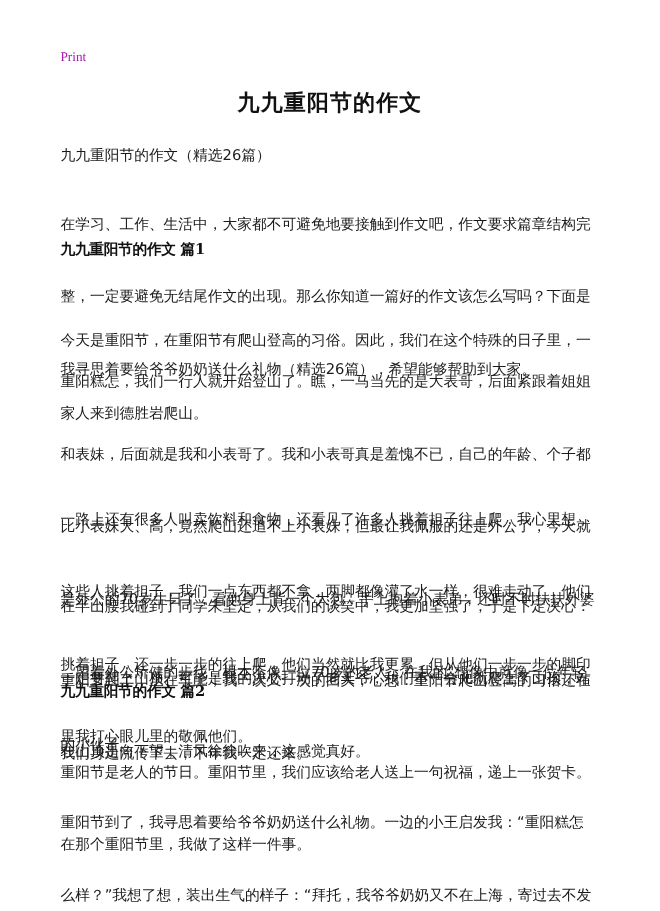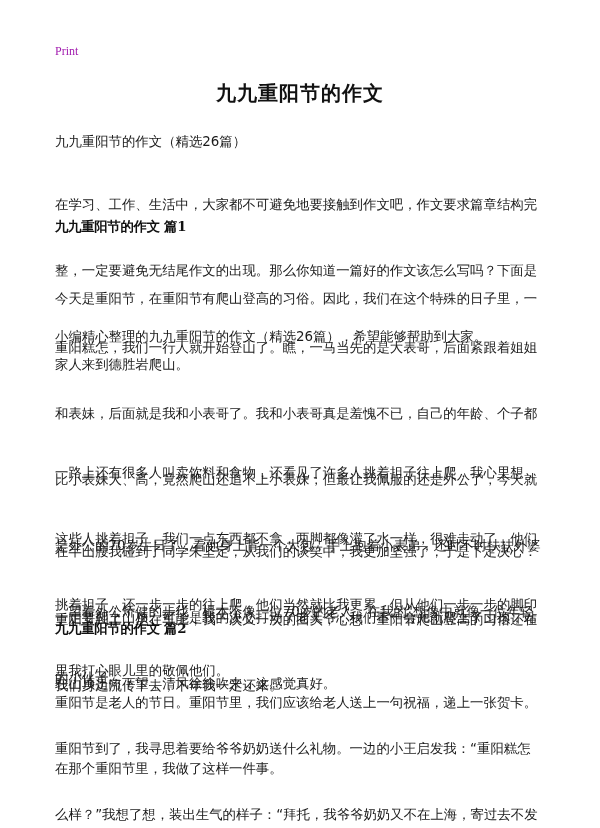--- a/index.html
+++ b/index.html
@@ -64,26 +64,26 @@
 
 <div class="print-label">Print</div>
 
 <h1 class="doc-title" style="margin:0;">九九重阳节的作文</h1>
 
 <div class="block subtitle">九九重阳节的作文（精选26篇）</div>
 
 <div class="block" style="top:150px;">
   <span class="line">在学习、工作、生活中，大家都不可避免地要接触到作文吧，作文要求篇章结构完</span>
   <span class="line">整，一定要避免无结尾作文的出现。那么你知道一篇好的作文该怎么写吗？下面是</span>
-  <span class="line">小编精心整理的九九重阳节的作文（精选26篇），希望能够帮助到大家。</span>
+  <span class="line">我寻思着要给爷爷奶奶送什么礼物（精选26篇），希望能够帮助到大家。</span>
 </div>
 
 <div class="section-heading" style="top:218px;">九九重阳节的作文 篇1</div>
 
-<div class="block" style="top:244px;">
+<div class="block" style="top:256px;">
   <span class="line">今天是重阳节，在重阳节有爬山登高的习俗。因此，我们在这个特殊的日子里，一</span>
   <span class="line">家人来到德胜岩爬山。</span>
 </div>
 
 <div class="block" style="top:293px;">
   <span class="line">重阳糕怎，我们一行人就开始登山了。瞧，一马当先的是大表哥，后面紧跟着姐姐</span>
   <span class="line">和表妹，后面就是我和小表哥了。我和小表哥真是羞愧不已，自己的年龄、个子都</span>
   <span class="line">比小表妹大、高，竟然爬山还追不上小表妹；但最让我佩服的还是外公了，今天就</span>
   <span class="line">是外公的70岁生日了，看他身上背一个大包，手上抱着小表弟，还时不时扶扶外婆</span>
   <span class="line">，望着外公矫健的步伐，根本不像一位70岁的老人，在我的"想像中就像一位年轻</span>

